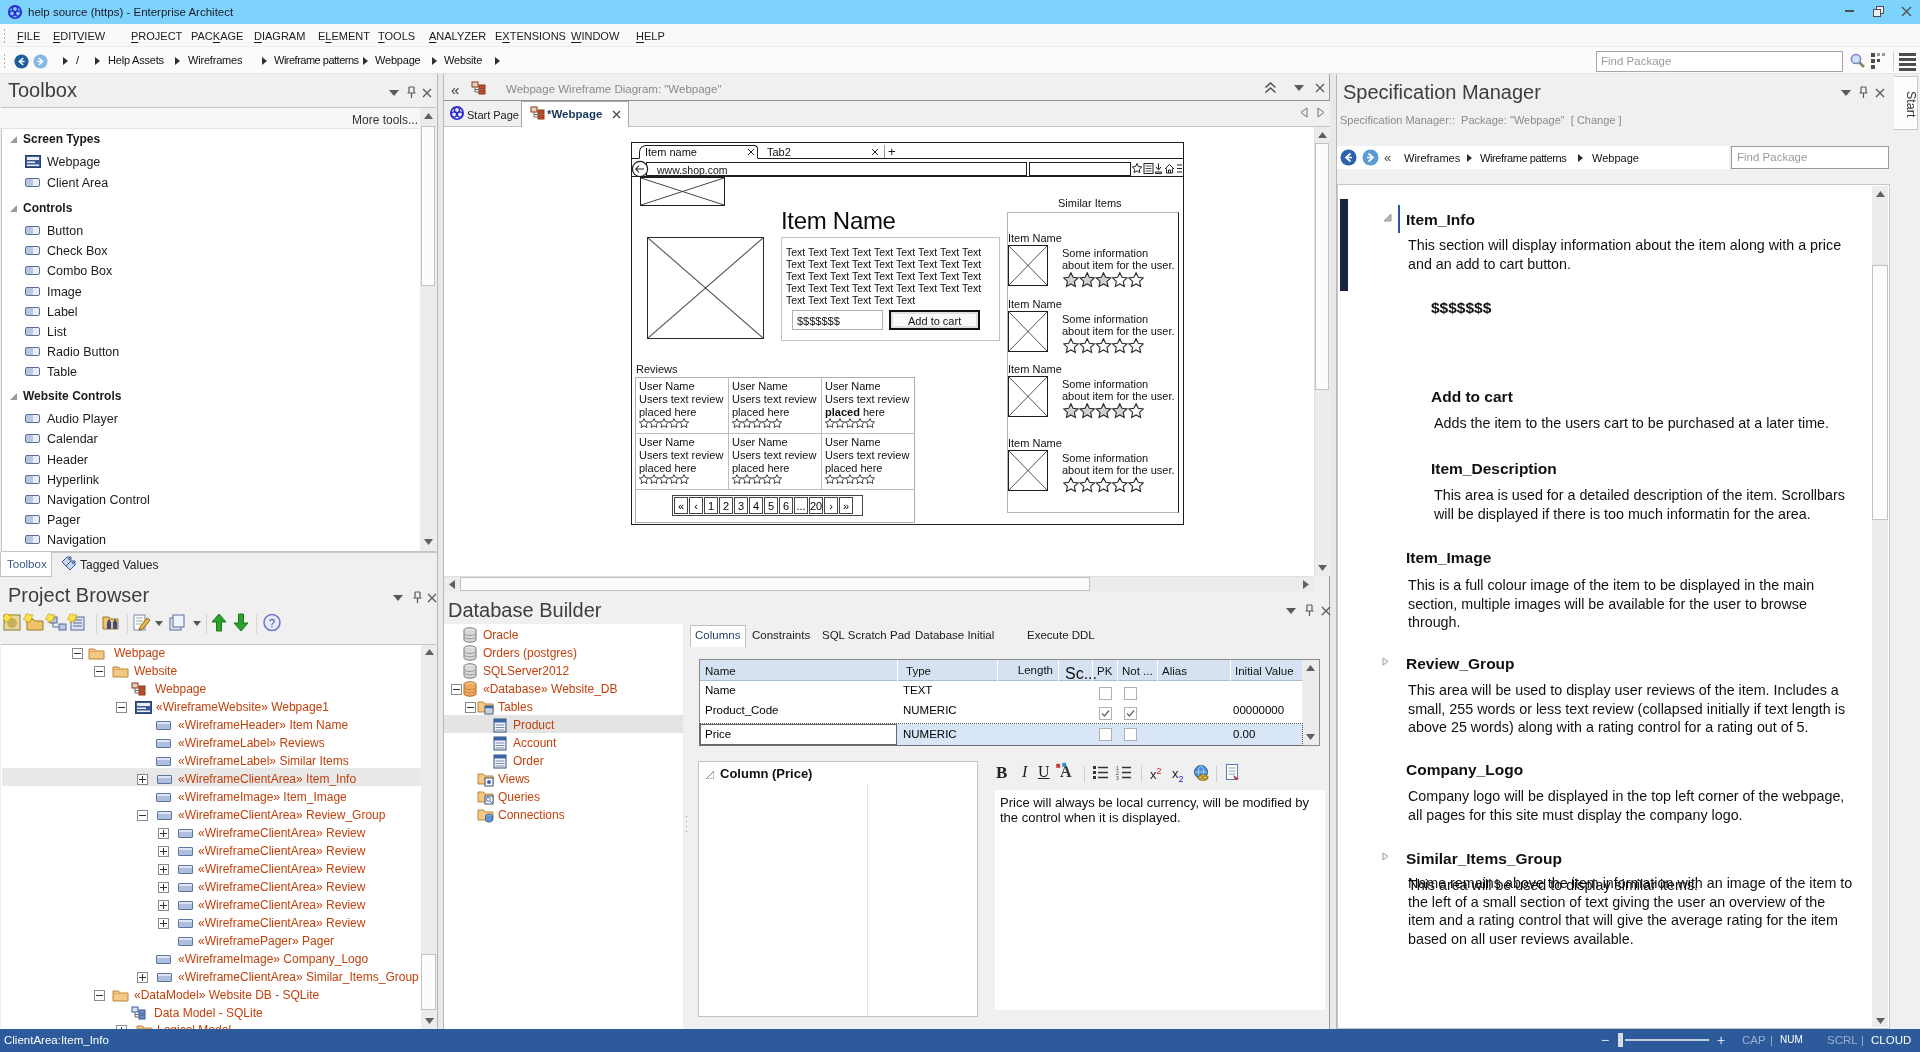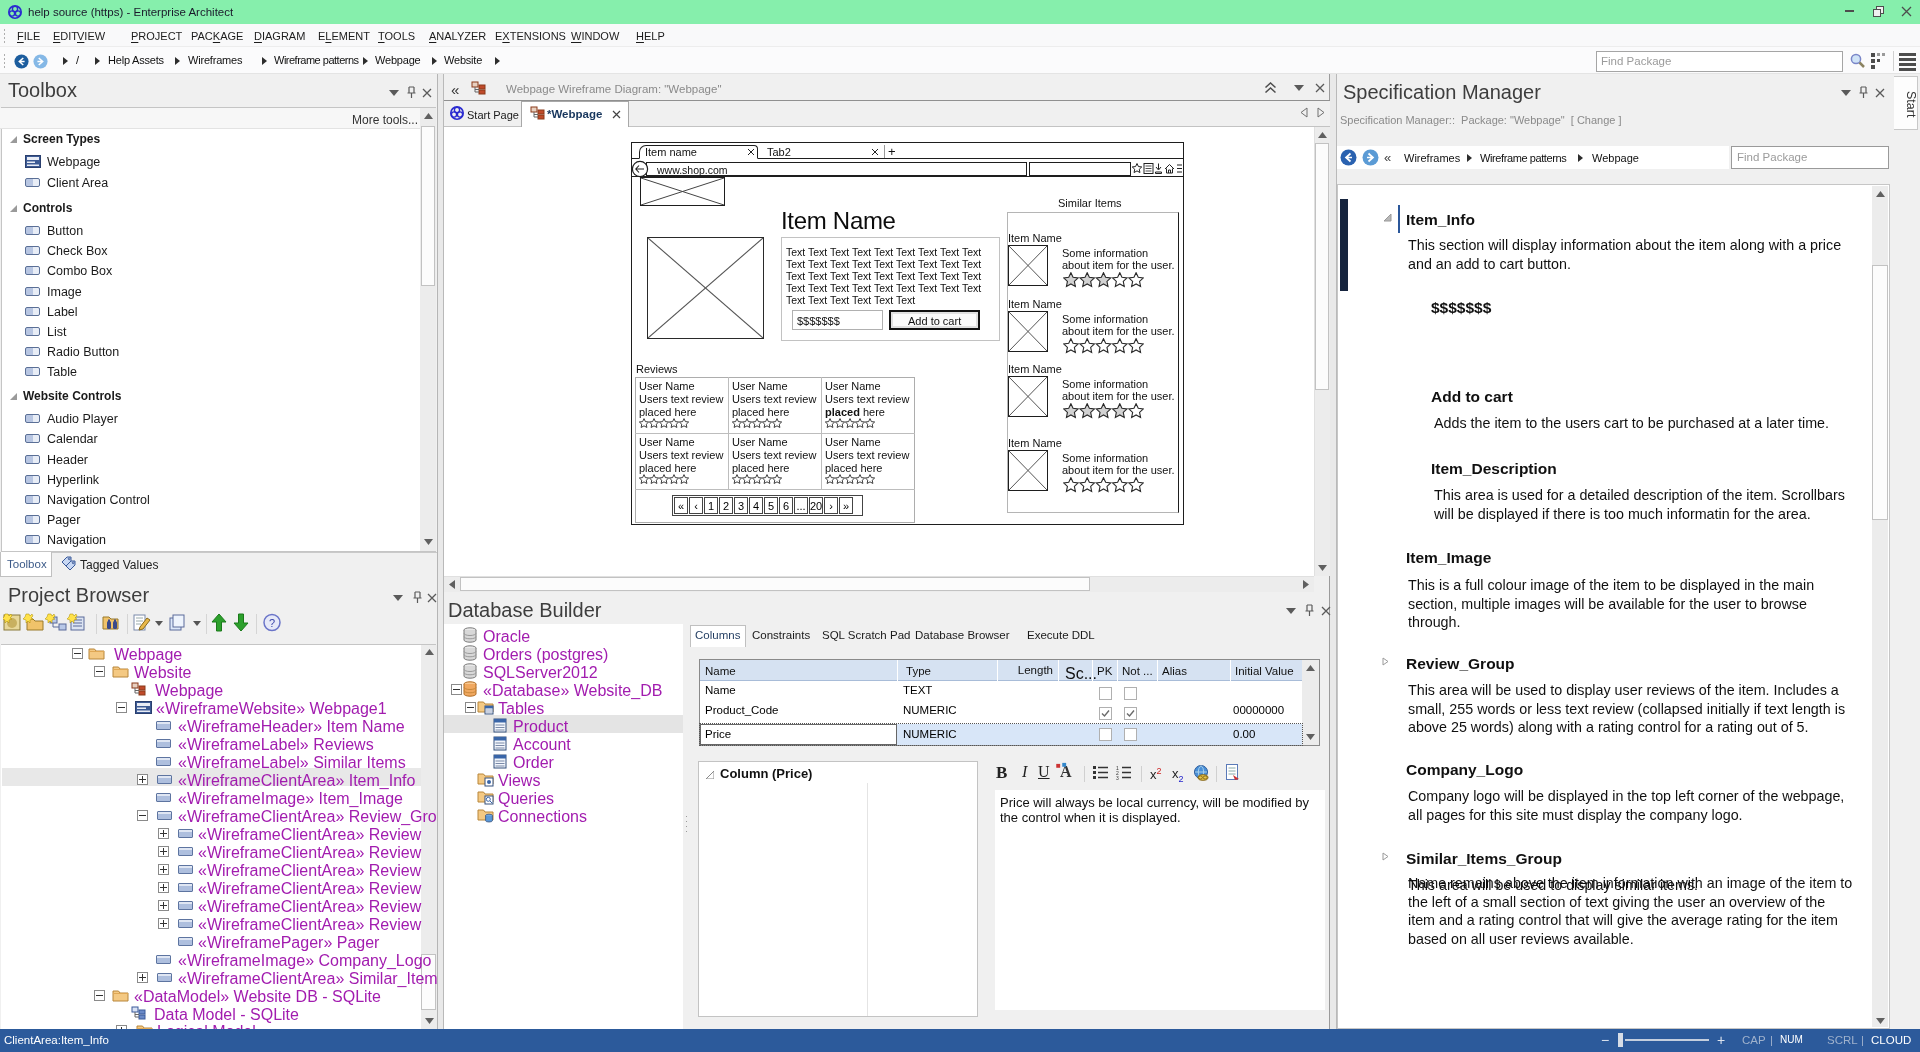--- a/index.html
+++ b/index.html
@@ -1,39 +1,39 @@
 <!DOCTYPE html>
 <html><head>
 <meta charset="utf-8">
 <style>
 * { margin:0; padding:0; box-sizing:border-box; }
 html,body { width:1920px; height:1052px; overflow:hidden; font-family:"Liberation Sans",sans-serif; background:#e9e9e9; }
 .abs { position:absolute; }
 #app { position:relative; width:1920px; height:1052px; }
 
-#titlebar { left:0; top:0; width:1920px; height:24px; background:#86efac; }
+#titlebar { left:0; top:0; width:1920px; height:24px; background:#7dd3fc; }
 #menubar { left:0; top:24px; width:1920px; height:23px; background:#f9f9fa; border-bottom:1px solid #ededed; }
 #toolbar { left:0; top:47px; width:1920px; height:27px; background:#fbfbfc; border-bottom:1px solid #e4e4e4; }
 .menuitem { position:absolute; top:6px; font-size:11px; color:#1c1c1c; }
 .menuitem u { text-decoration-thickness:1px; text-underline-offset:2px; }
 .grip { position:absolute; width:3px; background-image:radial-gradient(circle,#aeaeae 1px,transparent 1px); background-size:3px 4px; }
 .crumbtri { position:absolute; width:0; height:0; border-top:4px solid transparent; border-bottom:4px solid transparent; border-left:5px solid #2d2d2d; }
 .crumbtxt { position:absolute; font-size:11px; letter-spacing:-0.2px; color:#101010; }
 .ptitle { position:absolute; font-size:19px; color:#3d3d3d; }
 .white { position:absolute; background:#fff; }
 
 .sb { position:absolute; background:#ececec; }
 .sbthumb { position:absolute; background:#fcfcfc; border:1px solid #c2c2c2; }
 
 .tbsect { position:absolute; left:23px; font-size:12px; font-weight:bold; color:#1a1a1a; }
 .tbitem { position:absolute; left:47px; font-size:12.5px; color:#1a1a1a; }
 .tbicon { position:absolute; left:25px; width:15px; height:9px; border:1px solid #5a6f96; border-radius:2px; background:linear-gradient(90deg,#b8c6e2 55%,#e8edf6 55%); }
 .secttri { position:absolute; width:9px; height:9px; }
 
-.trow { position:absolute; font-size:16px; color:#a21caf; white-space:nowrap; }
+.trow { position:absolute; font-size:12px; color:#c2410c; white-space:nowrap; }
 .expbox { position:absolute; width:11px; height:11px; border:1px solid #8a8a8a; background:#fff; }
 .expbox:before { content:""; position:absolute; left:1px; top:4px; width:7px; height:1px; background:#333; }
 .expbox.plus:after { content:""; position:absolute; left:4px; top:1px; width:1px; height:7px; background:#333; }
 .elicon { position:absolute; width:15px; height:9px; border:1px solid #5d74a0; border-radius:1px; background:linear-gradient(180deg,#dfe6f3 35%,#aebfde 35%); }
 .wftxt { position:absolute; font-size:11px; color:#111; white-space:nowrap; }
 .xbox { position:absolute; border:1px solid #2a2a2a; }
 .xbox svg { position:absolute; left:0; top:0; width:100%; height:100%; }
 
 .spechead { position:absolute; font-size:15.5px; font-weight:bold; color:#101010; white-space:nowrap; }
 .specbody { position:absolute; font-size:14.3px; color:#101010; line-height:18.7px; white-space:nowrap; }
@@ -682,21 +682,21 @@
   <svg class="abs" style="left:33px;top:215px" width="18" height="16" viewBox="0 0 18 16">
         <path d="M1 3 L6.5 3 L8 5 L16 5 L16 13 L1 13 Z" fill="#f4c983" stroke="#b8863a"></path>
         <ellipse cx="12" cy="8.6" rx="3.4" ry="1.4" fill="#8ab8e8" stroke="#35507c" stroke-width="0.8"></ellipse>
         <path d="M8.6 8.6 L8.6 13.6 A3.4 1.4 0 0 0 15.4 13.6 L15.4 8.6" fill="#5a98d8" stroke="#35507c" stroke-width="0.8"></path>
       </svg>
   <div class="trow" style="left:54px;top:216px">Connections</div>
   <div class="abs" style="left:246px;top:33px;width:56px;height:22px;background:#fff;border:1px solid #c0c0c0;border-bottom:none"></div>
   <div class="abs" style="left:251px;top:37px;font-size:11.5px;color:#1f3a5f">Columns</div>
   <div class="abs" style="left:308px;top:37px;font-size:11.5px;color:#1a1a1a">Constraints</div>
   <div class="abs" style="left:378px;top:37px;font-size:11.5px;color:#1a1a1a">SQL Scratch Pad</div>
-  <div class="abs" style="left:471px;top:37px;font-size:11.5px;color:#1a1a1a">Database Browser</div>
+  <div class="abs" style="left:471px;top:37px;font-size:11.5px;color:#1a1a1a">Database Initial</div>
   <div class="abs" style="left:583px;top:37px;font-size:11.5px;color:#1a1a1a">Execute DDL</div>
   <div class="abs" style="left:255px;top:67px;width:621px;height:87px;background:#fff;border:1px solid #8a8a8a"></div>
   <div class="abs" style="left:256px;top:68px;width:602px;height:21px;background:#d6e2f2;border-bottom:1px solid #a8bcd8"></div>
   <div class="abs" style="left:453px;top:68px;width:1px;height:21px;background:#fff"></div>
   <div class="abs" style="left:553px;top:68px;width:1px;height:21px;background:#fff"></div>
   <div class="abs" style="left:614px;top:68px;width:1px;height:21px;background:#fff"></div>
   <div class="abs" style="left:648px;top:68px;width:1px;height:21px;background:#fff"></div>
   <div class="abs" style="left:673px;top:68px;width:1px;height:21px;background:#fff"></div>
   <div class="abs" style="left:713px;top:68px;width:1px;height:21px;background:#fff"></div>
   <div class="abs" style="left:786px;top:68px;width:1px;height:21px;background:#fff"></div>

